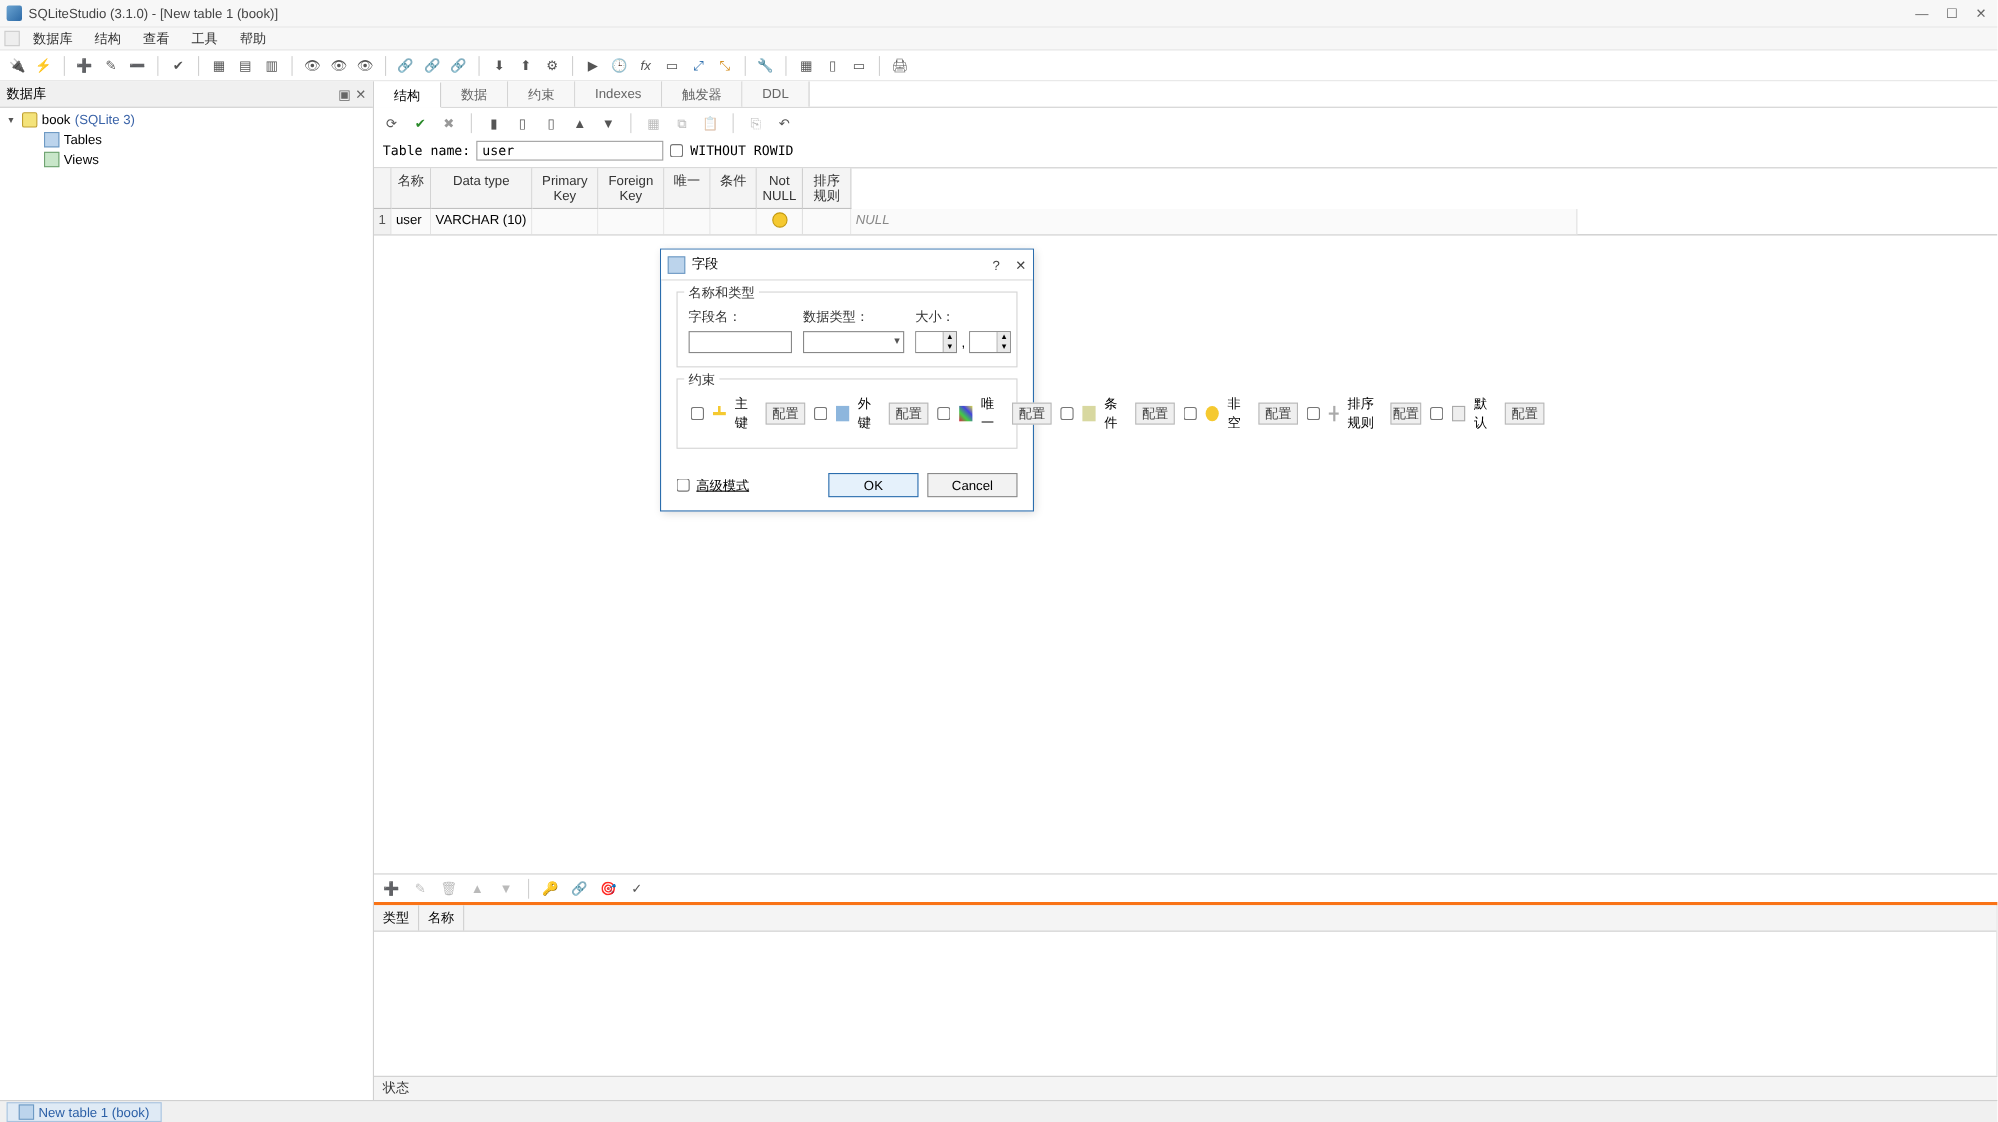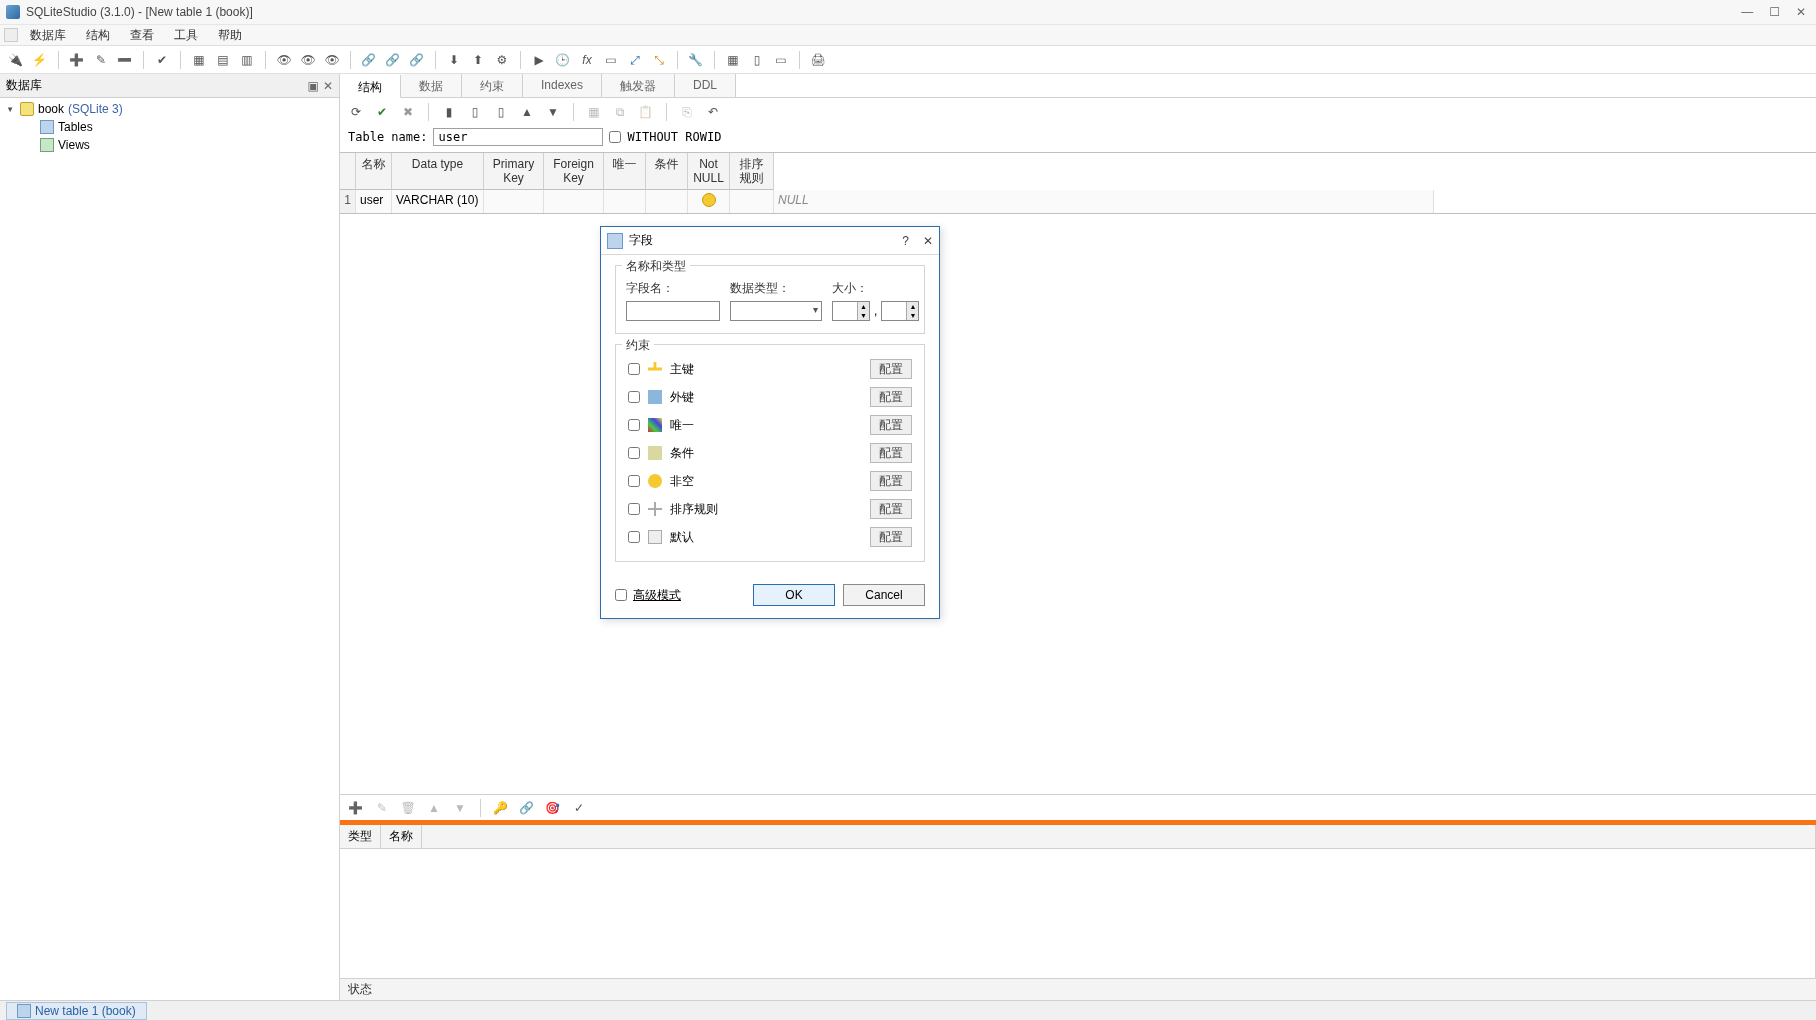--- a/index.html
+++ b/index.html
@@ -50,21 +50,21 @@
 .ghdr > div { background:#f4f4f4; border-right:1px solid #d0d0d0; border-bottom:1px solid #c0c0c0; padding:4px 4px; text-align:center; color:#333; line-height:14px; }
 .ghdr .two { white-space:normal; }
 .grow > div { border-right:1px solid #e0e0e0; padding:3px 4px; background:#fafafa; }
 .grow .rownum { background:#f1f1f1; text-align:center; color:#555; }
 .nullv { color:#888; font-style:italic; }
 .notnull-dot { width:14px; height:14px; border-radius:50%; background:#f5c930; border:1px solid #c49a10; display:inline-block; margin:auto; }
 
 .columns-area { flex:1; background:#fff; overflow:auto; }
 
 .lower-toolbar { border-top:1px solid #d0d0d0; height:26px; display:flex; align-items:center; padding:0 6px; gap:6px; }
-.lower-panels { height:158px; display:flex; border-top:5px solid #f97316;justify-content:flex-end; }
+.lower-panels { height:158px; display:flex; border-top:3px solid #f97316;justify-content:flex-end; }
 .lp { flex:1; border-right:1px solid #d0d0d0; }
 .lp .hdr { background:#f4f4f4; border-bottom:1px solid #d0d0d0; display:flex; }
 .lp .hdr span { padding:3px 8px; border-right:1px solid #d0d0d0; }
 .lp2 { width:550px; }
 
 .statuslabel { border-top:1px solid #d0d0d0; background:#f4f4f4; padding:2px 8px; color:#333; }
 .status { height:38px; display:flex; align-items:center; padding:4px 10px; color:#a82020; gap:8px; }
 .status .errico { width:14px; height:14px; background:#d33; border-radius:50%; display:inline-block; position:relative; }
 .status .errico::after { content:"!"; color:#fff; position:absolute; left:4px; top:-1px; font-size:11px; font-weight:bold; }
 
@@ -84,21 +84,21 @@
 .fcol label { color:#333; }
 .fcol input, .fcol .combo { height:20px; border:1px solid #888; padding:1px 3px; }
 .combo { width:92px; display:flex; align-items:center; background:#fff; position:relative; }
 .combo::after { content:"▾"; position:absolute; right:3px; top:2px; font-size:10px; color:#555; }
 .spin { width:38px; height:20px; border:1px solid #888; display:flex; }
 .spin input { border:0; width:24px; height:18px; }
 .spin .spbtns { width:12px; display:flex; flex-direction:column; border-left:1px solid #aaa; }
 .spin .spbtns span { font-size:7px; text-align:center; line-height:9px; background:#e9e9e9; }
 .csep { padding:0 4px; line-height:20px; }
 
-.clist { display:flex; flex-direction:column; gap:8px; padding:4px 2px 2px; }
+.clist { display:flex; flex-direction:row; gap:8px; padding:4px 2px 2px; }
 .crow { display:flex; align-items:center; gap:8px; }
 .crow .cico { width:14px; height:14px; display:inline-block; }
 .ico-key { background:#f5c930; clip-path: polygon(0 40%, 40% 40%, 40% 0, 60% 0, 60% 40%, 100% 40%, 100% 60%, 0 60%); }
 .ico-fk { background:#8db6dd; }
 .ico-uni { background:linear-gradient(45deg,#d24,#4c4,#44d,#dd4); }
 .ico-cond { background:#d8d8a0; }
 .ico-nn { background:#f5c930; border-radius:50%; }
 .ico-sort { background:linear-gradient(#aaa,#aaa) center/2px 100% no-repeat, linear-gradient(#aaa,#aaa) center/100% 2px no-repeat; }
 .ico-def { background:#eee; border:1px solid #aaa; }
 .cfgbtn { margin-left:auto; width:42px; height:20px; background:#efefef; border:1px solid #b8b8b8; color:#444; }

